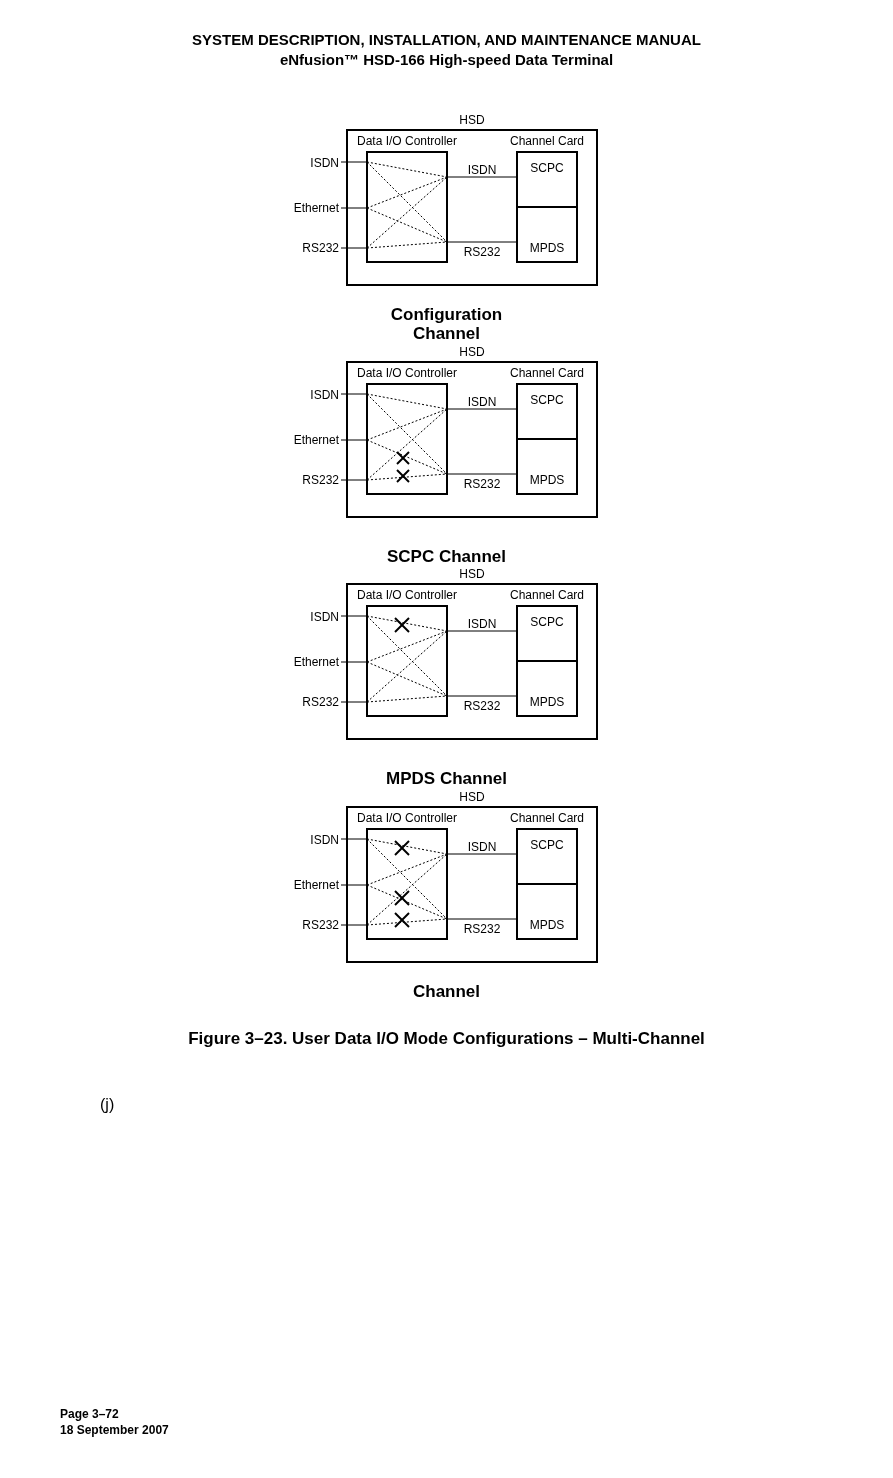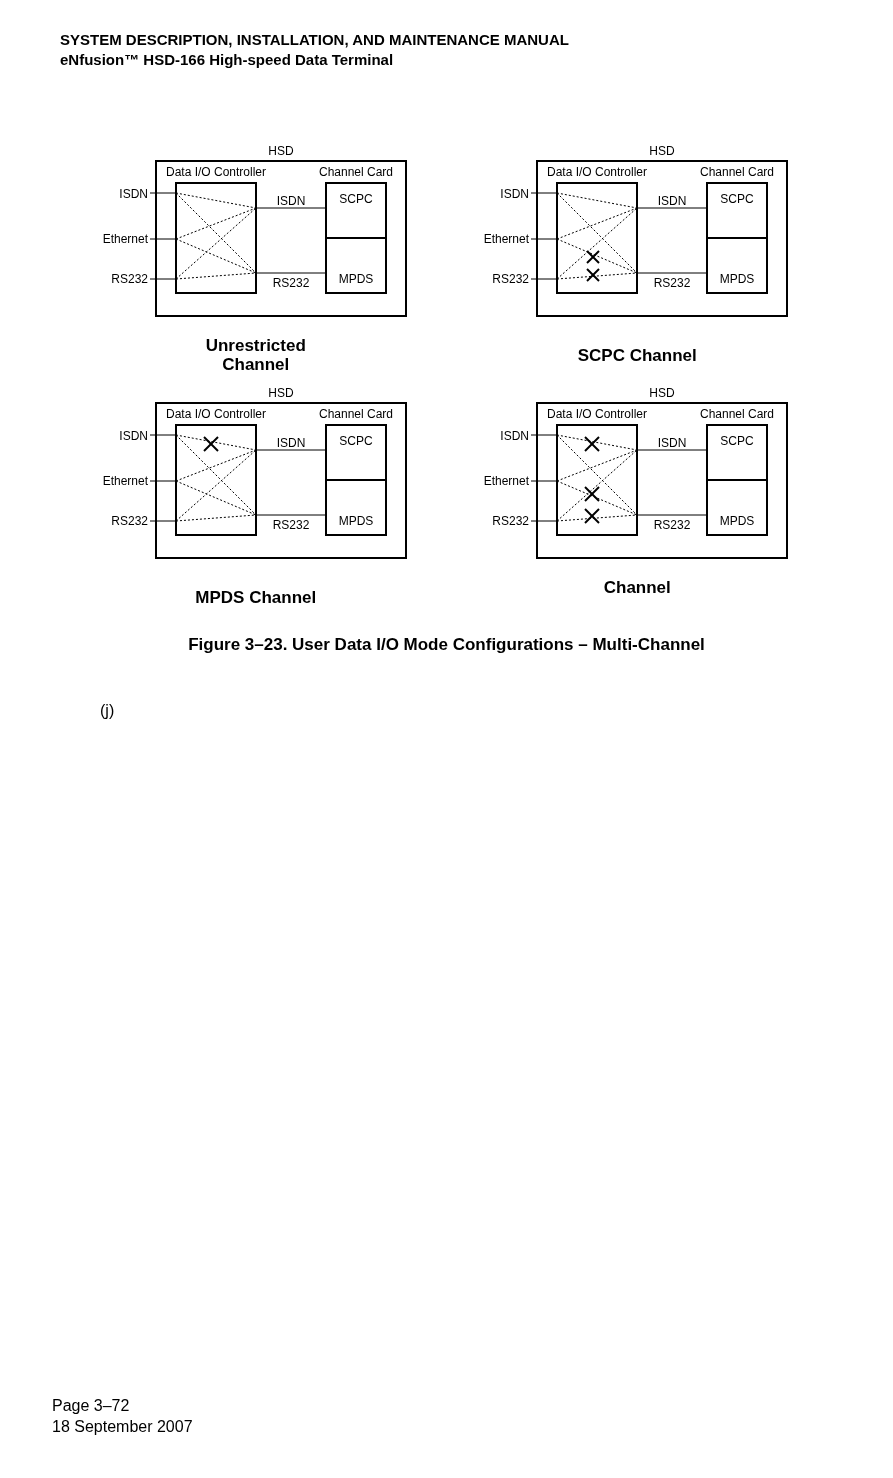--- a/index.html
+++ b/index.html
@@ -5,29 +5,30 @@
   * { box-sizing: border-box; margin: 0; padding: 0; }
   body {
     font-family: Arial, Helvetica, sans-serif;
     background: #fff;
     width: 893px;
     height: 1478px;
     position: relative;
     padding: 30px 60px 40px 60px;
   }
   .header {
+    text-align: center;
     font-weight: bold;
     font-size: 15px;
     line-height: 1.35;
-    margin-bottom: 72px;
+    margin-bottom: 41px;
   }
   .diagram-grid {
     display: grid;
-    grid-template-columns: 1fr 1fr;
-    gap: 10px 30px;
+    grid-template-columns: 1fr;
+    gap: 0 30px;
     margin: 0 20px 22px 20px;
   }
   .diagram-cell { text-align: center; }
   .dg {
     position: relative;
     width: 340px;
     height: 185px;
     margin: 0 auto;
   }
   .dg text {
@@ -51,24 +52,24 @@
     margin-left: 40px;
     font-size: 16px;
     line-height: 1.35;
   }
   .list-row { display: flex; gap: 22px; margin-bottom: 8px; }
   .list-marker { min-width: 22px; }
   .list-body {}
   .para { margin-top: 6px; text-align: justify; }
   .footer {
     position: absolute;
-    left: 52px;
+    left: 60px;
     bottom: 40px;
-    font-weight: normal;
-    font-size: 16px;
+    font-weight: bold;
+    font-size: 12px;
     line-height: 1.35;
   }
 </style>
 </head>
 <body>
 
 <div class="header">
   <div>SYSTEM DESCRIPTION, INSTALLATION, AND MAINTENANCE MANUAL</div>
   <div>eNfusion™ HSD-166 High-speed Data Terminal</div>
 </div>
@@ -103,21 +104,21 @@
       <line x1="90" y1="96" x2="170" y2="130" stroke="#000" stroke-dasharray="2,2"></line>
       <line x1="90" y1="136" x2="170" y2="130" stroke="#000" stroke-dasharray="2,2"></line>
       <line x1="90" y1="136" x2="170" y2="65" stroke="#000" stroke-dasharray="2,2"></line>
 
       <line x1="170" y1="65" x2="240" y2="65" stroke="#000"></line>
       <line x1="170" y1="130" x2="240" y2="130" stroke="#000"></line>
       <text x="205" y="62" text-anchor="middle">ISDN</text>
       <text x="205" y="144" text-anchor="middle">RS232</text>
     </svg>
     <div class="diag-caption">
-      <div>Unrestricted</div>
+      <div>Configuration</div>
       <div>Channel</div>
     </div>
   </div>
 
   <div class="diagram-cell">
     <svg class="dg" viewBox="0 0 340 185">
       <text x="195" y="12" text-anchor="middle">HSD</text>
       <rect x="70" y="18" width="250" height="155" fill="none" stroke="#000" stroke-width="2"></rect>
       <text x="130" y="33" text-anchor="middle">Data I/O Controller</text>
       <text x="270" y="33" text-anchor="middle">Channel Card</text>

